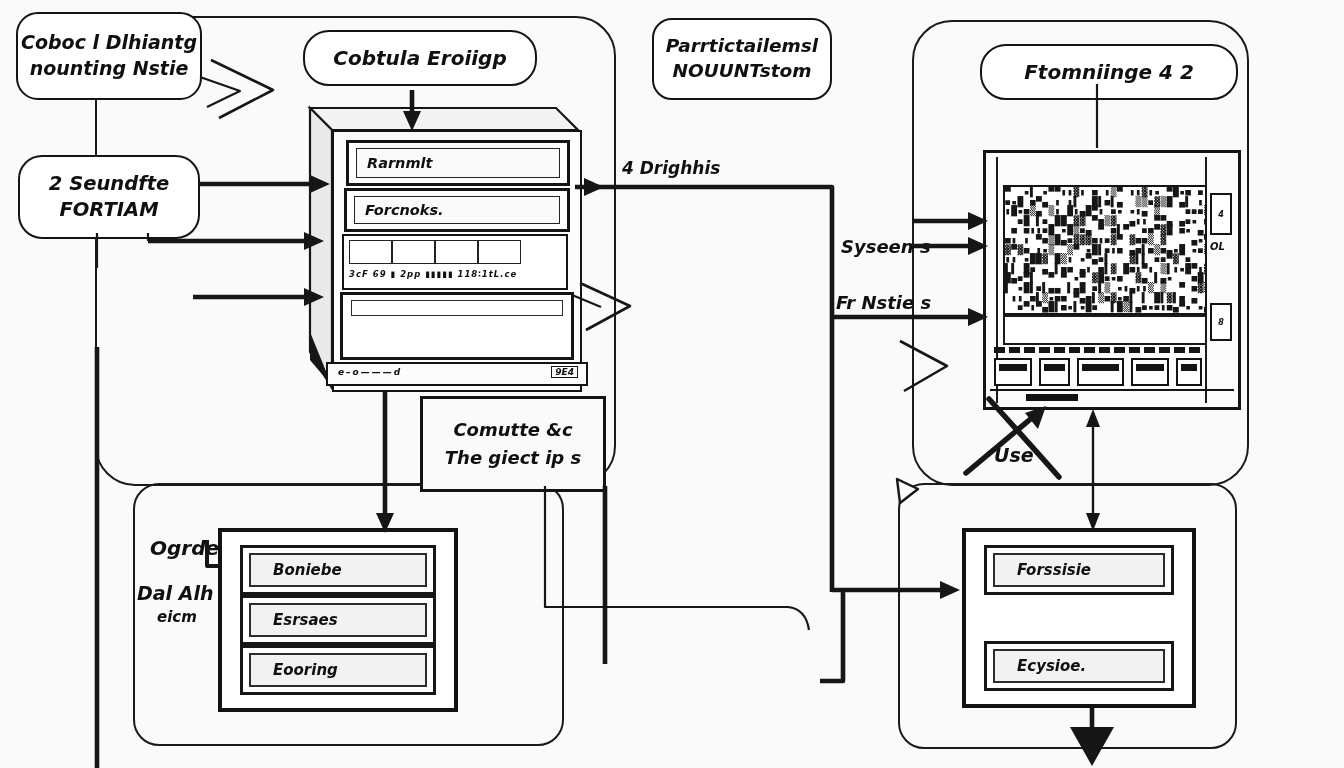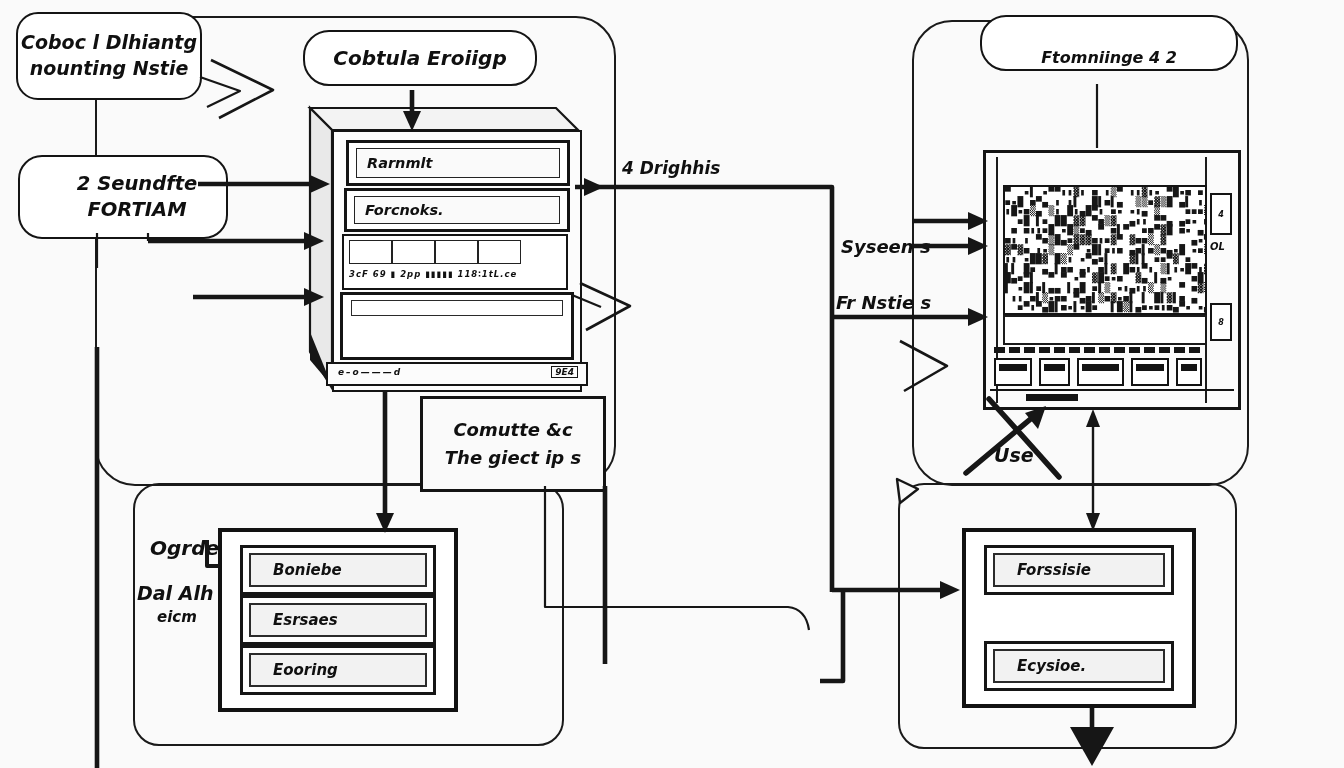--- a/index.html
+++ b/index.html
@@ -65,24 +65,28 @@
     <polygon points="310,332 332,386 310,360" fill="#161616"></polygon>
   </svg>
 
   <div class="rbox" style="left:16px;top:12px;width:182px;height:84px;border-radius:22px;font-size:19px;">
     <span>Coboc l Dlhiantg</span>
     <span>nounting Nstie</span>
   </div>
   <div class="rbox" style="left:303px;top:30px;width:230px;height:52px;border-radius:26px;font-size:20px;">
     <span>Cobtula Eroiigp</span>
   </div>
-  <div class="rbox" style="left:980px;top:15px;width:254px;height:52px;border-radius:26px;font-size:16px;justify-content:flex-end;">
+  <div class="rbox" style="left:652px;top:18px;width:176px;height:78px;border-radius:20px;font-size:18.5px;">
+    <span>Parrtictailemsl</span>
+    <span>NOUUNTstom</span>
+  </div>
+  <div class="rbox" style="left:980px;top:44px;width:254px;height:52px;border-radius:26px;font-size:20px;">
     <span>Ftomniinge 4 2</span>
   </div>
-  <div class="rbox" style="left:18px;top:155px;width:178px;height:80px;border-radius:24px;font-size:19.5px;padding-left:28px;">
+  <div class="rbox" style="left:18px;top:155px;width:178px;height:80px;border-radius:24px;font-size:19.5px;">
     <span>2 Seundfte</span>
     <span>FORTIAM</span>
   </div>
 
   <div class="sharpbox" style="left:420px;top:396px;width:180px;height:90px;font-size:18px;">
     <span>Comutte &amp;c</span>
     <span>The giect ip s</span>
   </div>
 
 

